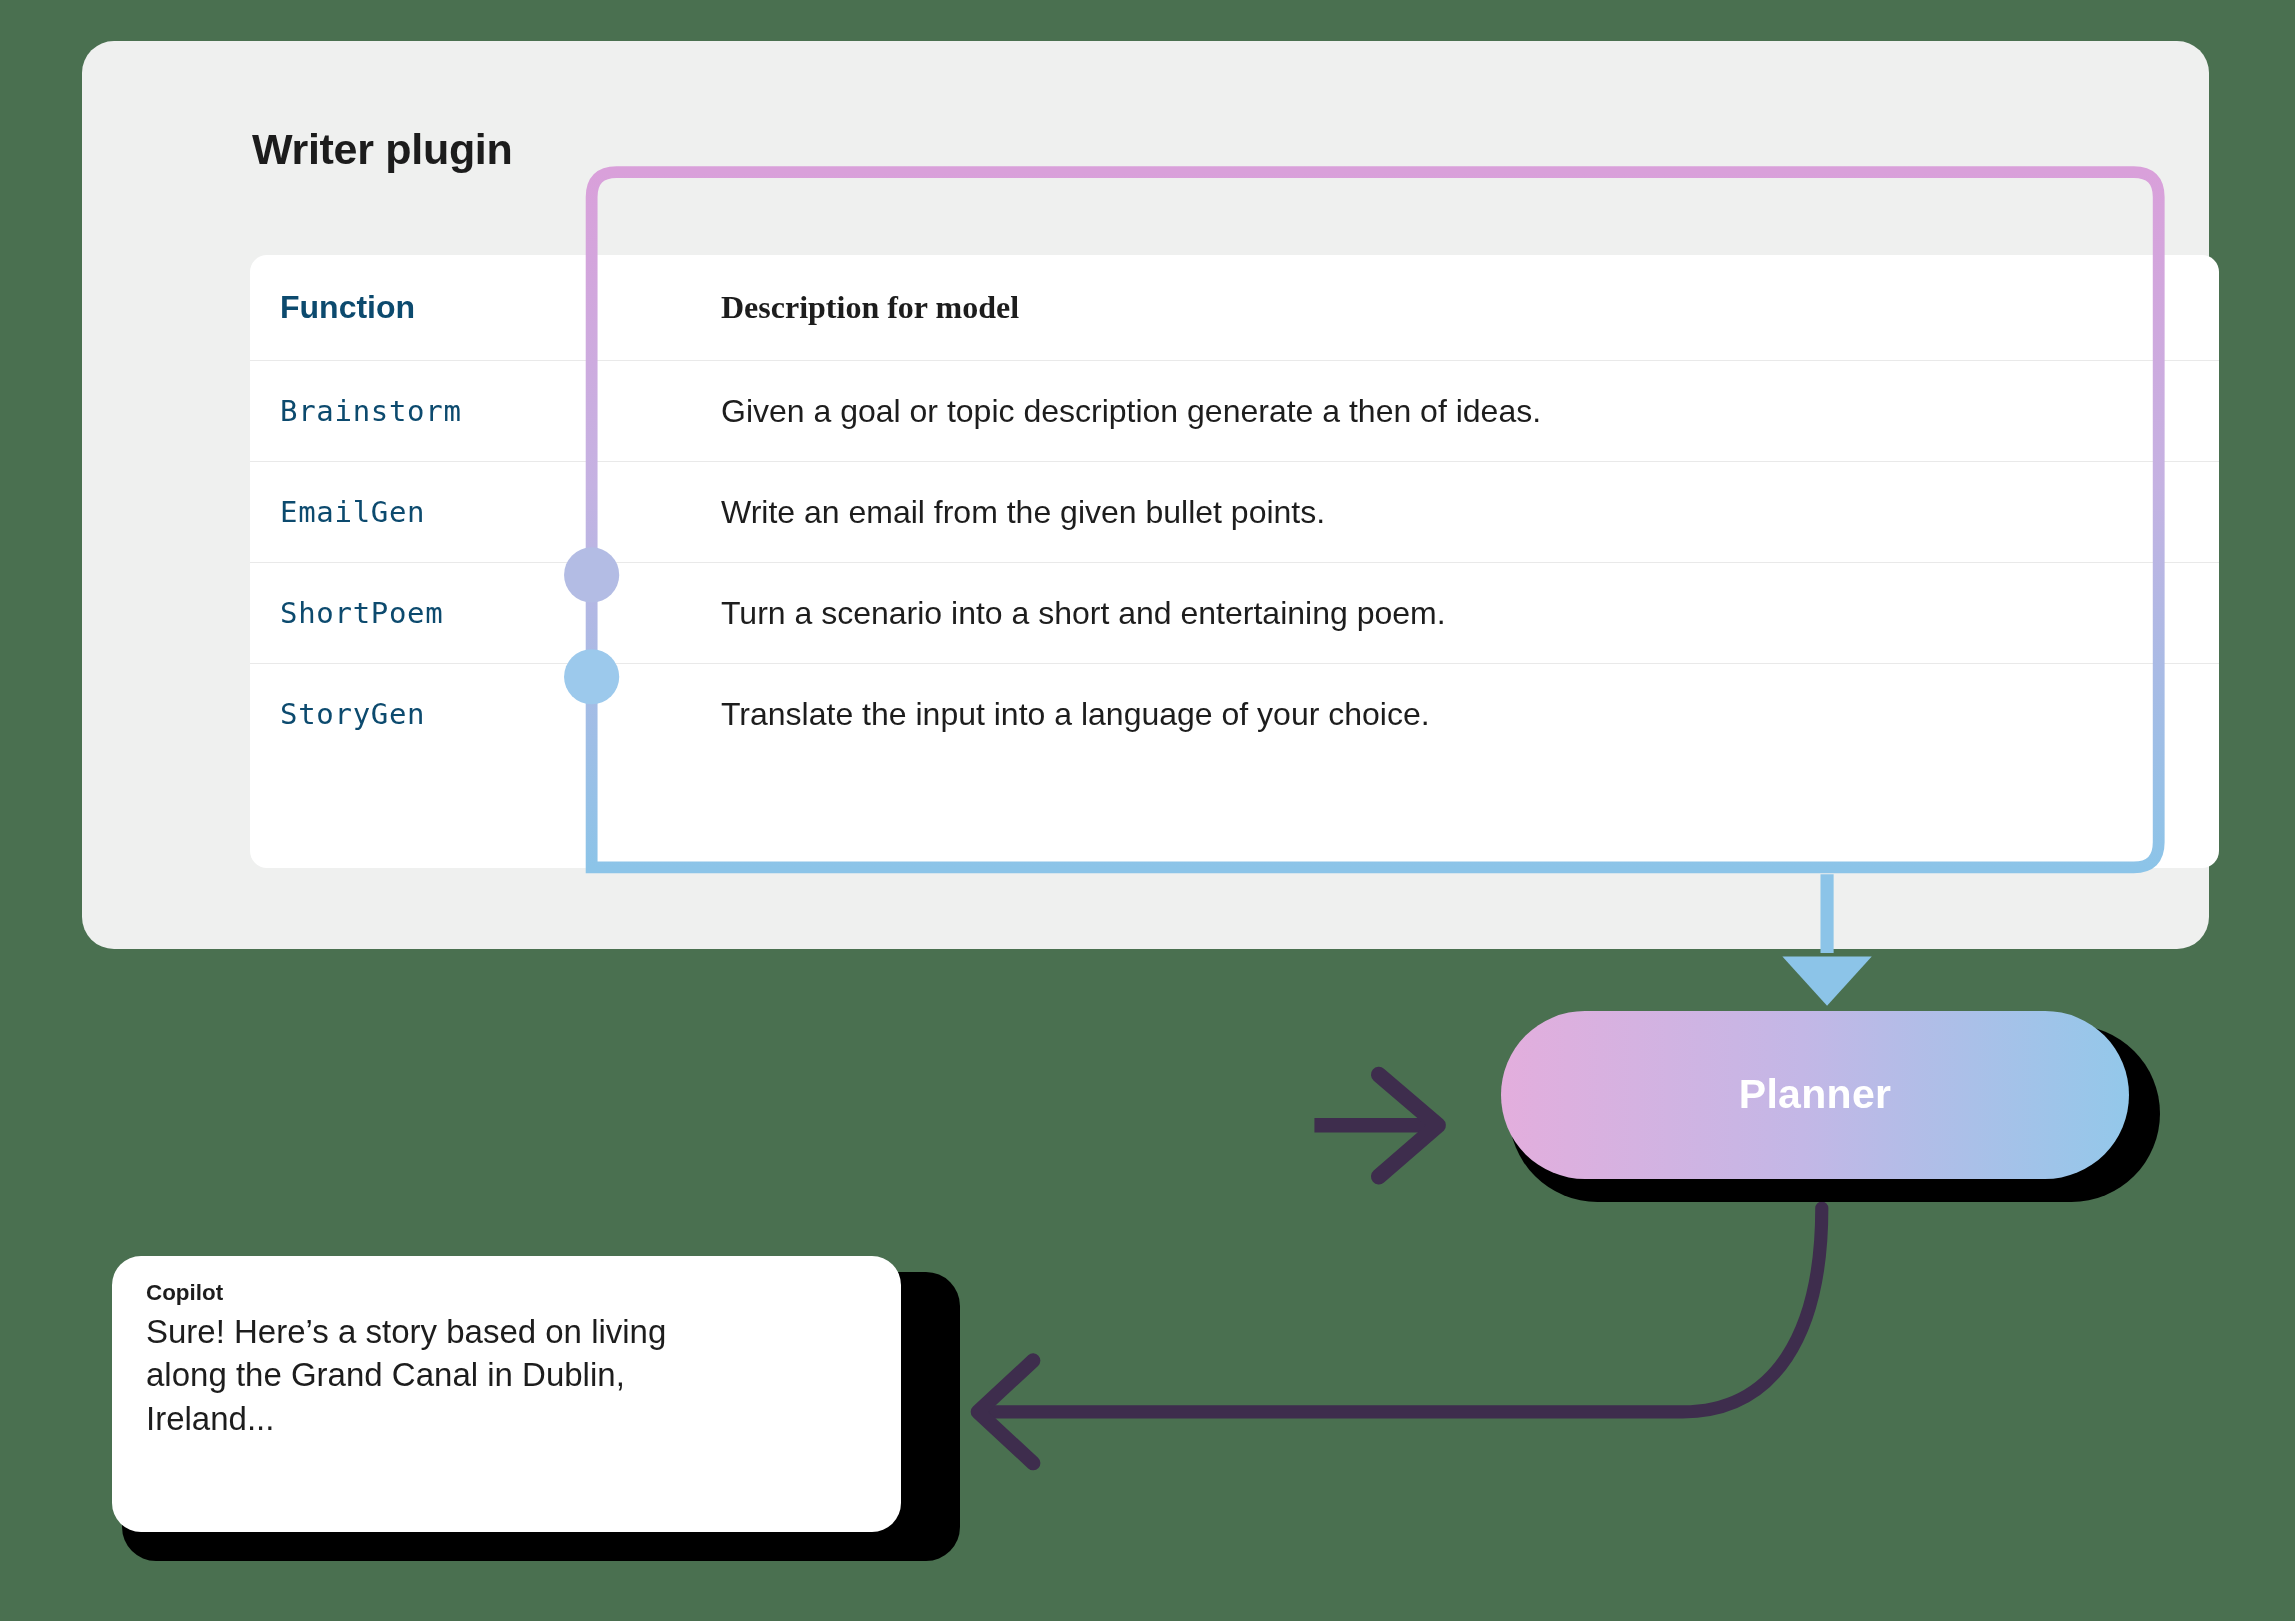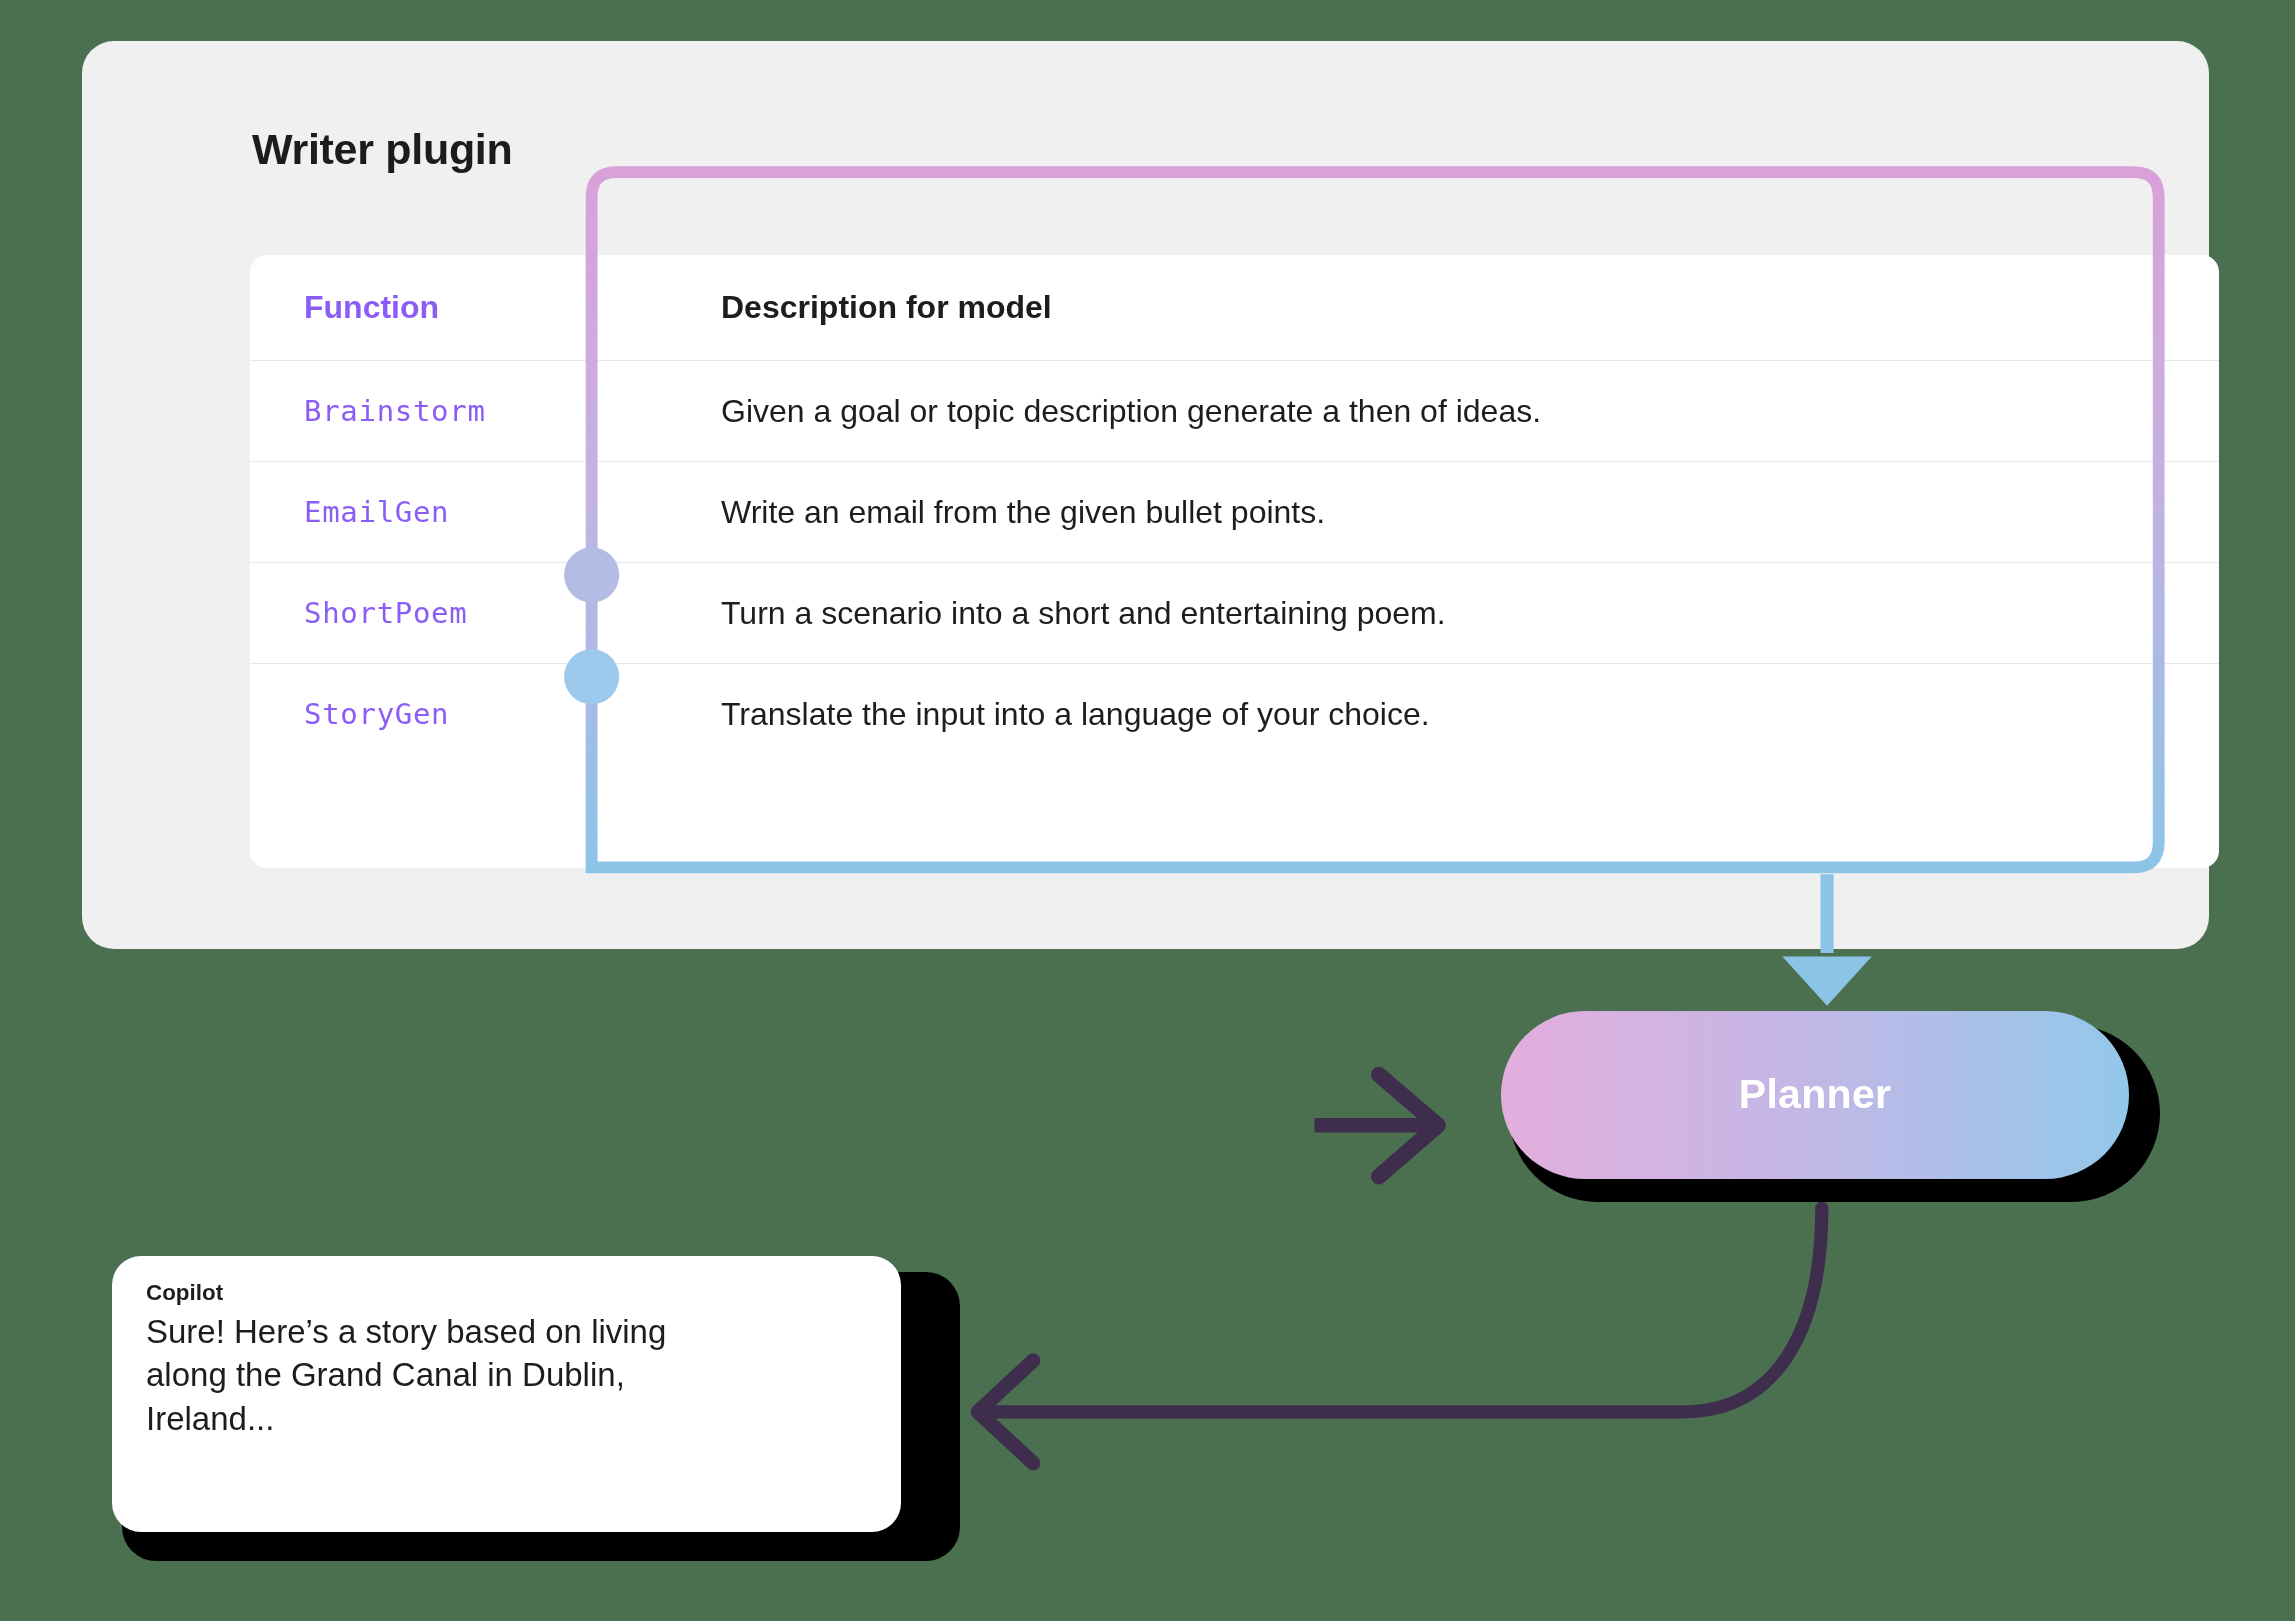--- a/index.html
+++ b/index.html
@@ -33,31 +33,31 @@
     left:168px; top:214px; width:1969px; height:613px;
     background:#ffffff;
     border-radius:17px;
     overflow:hidden;
   }
   .trow { display:flex; align-items:center; width:100%; }
   .trow.head  { height:105px; }
   .trow.body  { height:101px; border-top:1.3px solid #e9e9e9; }
   .cell-fn {
     width:417px; flex:0 0 417px;
-    padding-left:54px;
-    font-size:30px; color:#8b5cf6;
+    padding-left:30px;
+    font-size:30px; color:#0c4a6e;
   }
   .head .cell-fn { font-weight:bold; font-size:32px; }
   .body .cell-fn { font-family:"DejaVu Sans Mono", monospace; font-size:29px; letter-spacing:0.7px;}
   .cell-desc {
     flex:1;
     padding-left:54px;
     font-size:32px; color:#1d1d1d;
   }
-  .head .cell-desc { font-weight:bold; }
+  .head .cell-desc { font-weight:bold;font-family:Liberation Serif, serif; }
 
   
   #loop-svg {
     position:absolute; left:0; top:0; width:2295px; height:1025px;
     pointer-events:none;
   }
 
   
   #user-bubble-wrap {
     position:absolute; left:460px; top:986px; width:861px; height:237px;

